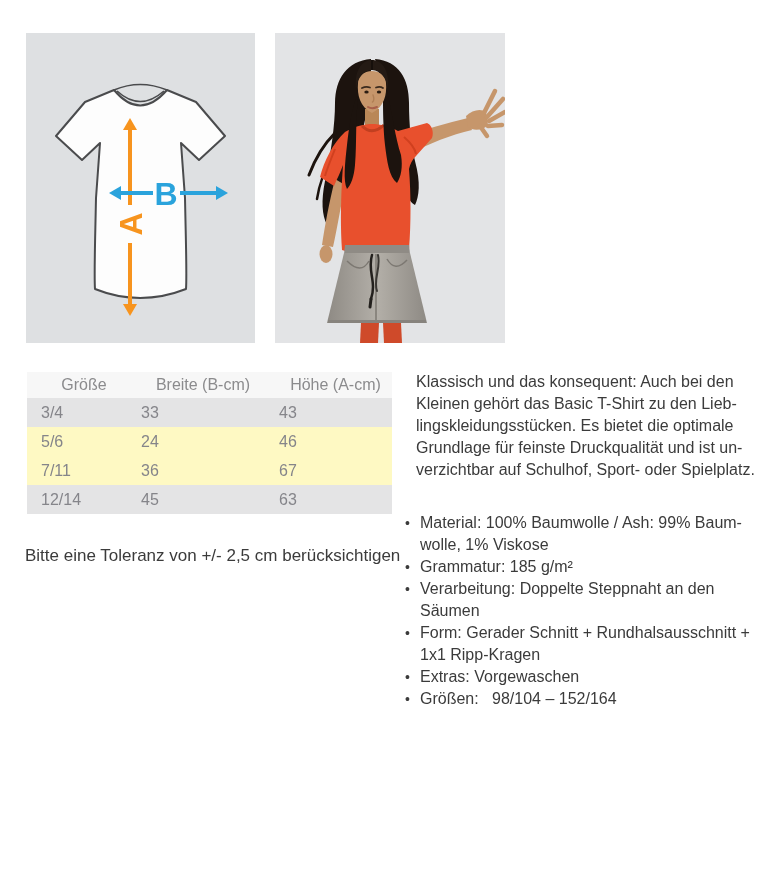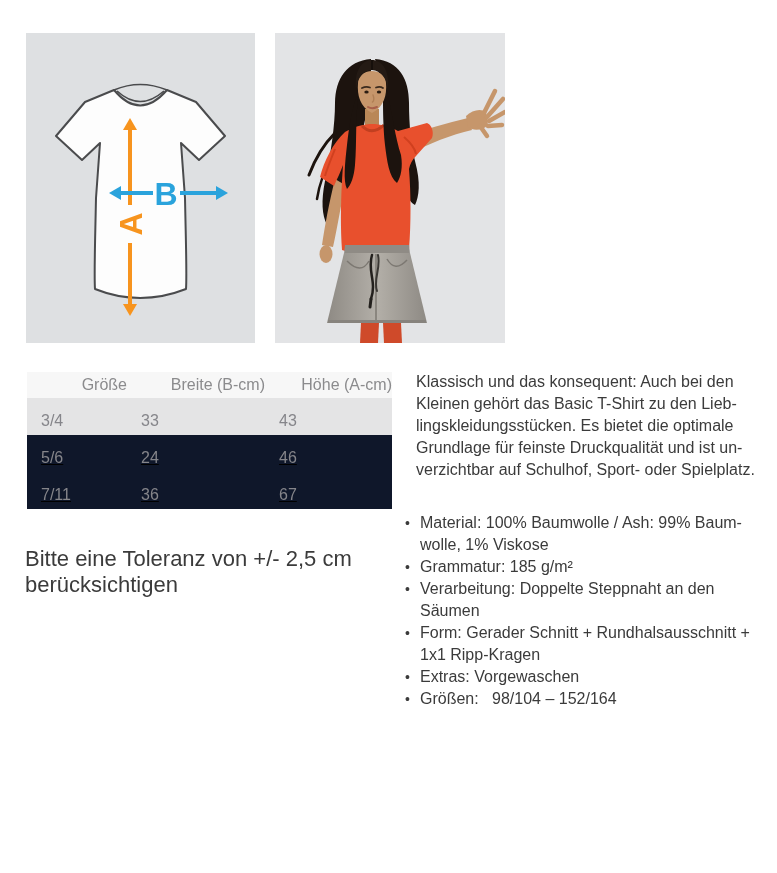--- a/index.html
+++ b/index.html
@@ -9,31 +9,31 @@
   }
   .panel{position:absolute;top:33px;height:310px;}
   .diagram-panel{left:26px;width:229px;background:#dee0e2;}
   .photo-panel{left:275px;width:230px;background:#e3e4e6;}
   .panel svg{display:block;width:100%;height:100%;}
 
   
   .table-wrap{position:absolute;left:27px;top:372px;width:365px;}
   table.size-table{border-collapse:collapse;width:100%;font-size:16px;}
   table.size-table th{
-    text-align:right;font-weight:400;color:#8b8b8d;background:#f7f7f7;
+    text-align:center;font-weight:400;color:#8b8b8d;background:#f7f7f7;
     height:26px;padding:0 0 0 14px;margin-top:25px;
   }
-  table.size-table td{color:#85858a;height:29px;padding:8px 0 0 14px;}
+  table.size-table td{color:#85858a;height:29px;padding:0 0 0 14px;}
   tr.row-odd{background:#e4e4e5;}
-  tr.row-even{background:#0f172a;text-decoration:underline;}
+  tr.row-even{background:#fef9c3;}
   col.c1{width:100px;} col.c2{width:138px;} col.c3{width:127px;}
 
   .note{
     position:absolute;left:25px;top:546px;width:380px;
-    font-size:22px;color:#3b3b3b;
+    font-size:17px;color:#3b3b3b;
   }
 
   
   .desc{
     position:absolute;left:405px;top:371px;width:354px;
     font-size:16px;line-height:22px;color:#3b3b3b;
   }
   .desc p{margin:0 0 31px 11px;}
   .desc ul{list-style:none;margin:0;padding:0;}
   .desc li{display:flex;align-items:flex-start;}
@@ -172,20 +172,25 @@
         <tr class="row-even">
           <td>5/6</td>
           <td>24</td>
           <td>46</td>
         </tr>
         <tr class="row-even">
           <td>7/11</td>
           <td>36</td>
           <td>67</td>
         </tr>
+        <tr class="row-odd">
+          <td>12/14</td>
+          <td>45</td>
+          <td>63</td>
+        </tr>
       </tbody>
     </table>
   </div>
 
   <div class="note">Bitte eine Toleranz von +/- 2,5 cm berücksichtigen</div>
 
   <div class="desc">
     <p>Klassisch und das konsequent: Auch bei den Kleinen gehört das Basic T-Shirt zu den Lieb­lingskleidungsstücken. Es bietet die optimale Grundlage für feinste Druckqualität und ist un­verzichtbar auf Schulhof, Sport- oder Spielplatz.</p>
     <ul>
       <li>

